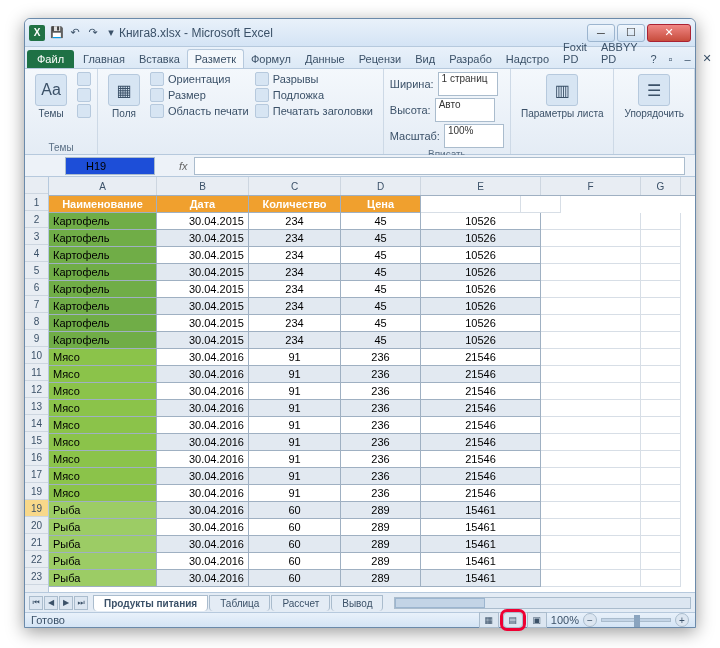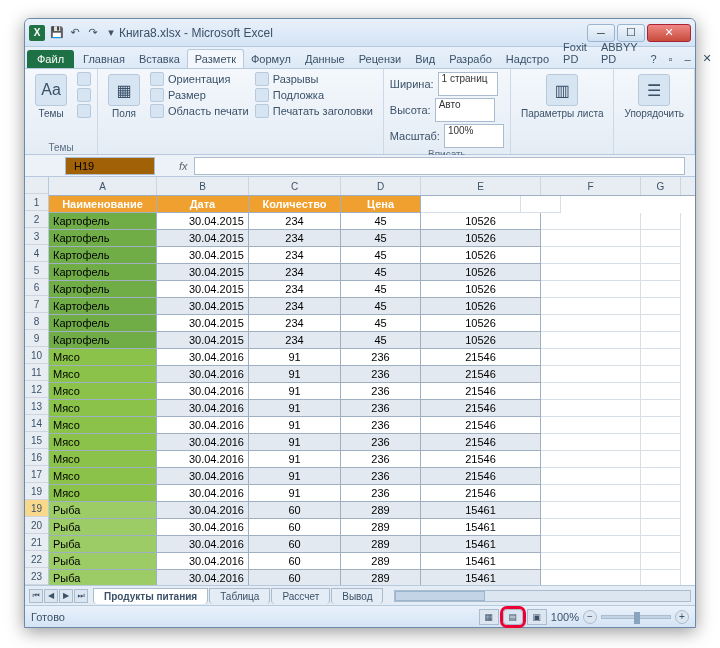--- a/index.html
+++ b/index.html
@@ -38,21 +38,21 @@
 .bigbtn .ic { width:32px; height:32px; background:#d7e5f3; border:1px solid #b6c9dd; border-radius:3px; display:flex; align-items:center; justify-content:center; color:#3b5168; font-size:16px; }
 .bigbtn span { font-size:10px; color:#3b5168; text-align:center; }
 
 .stack { display:flex; flex-direction:column; gap:2px; }
 .stack div { display:flex; align-items:center; gap:4px; color:#3b5168; font-size:10px; }
 .stack .ic { width:14px; height:14px; background:#d7e5f3; border:1px solid #b6c9dd; border-radius:2px; }
 .numbox { width:60px; height:24px; background:#fff; border:1px solid #aabccd; padding:0 3px; font-size:10px; color:#333; }
 
 
 .fbar { height:22px; background:#edf2f8; border-bottom:1px solid #b6c9dd; display:flex; align-items:center; }
-.namebox { width:90px; height:18px; margin:0 24px 0 40px; background:#a16207; border:1px solid #aabccd; display:flex; align-items:center; padding:0 8px; font-size:11px; }
+.namebox { width:90px; height:18px; margin:0 24px 0 40px; background:#1d4ed8; border:1px solid #aabccd; display:flex; align-items:center; padding:0 20px; font-size:11px; }
 .fx { color:#666; font-style:italic; font-size:11px; margin-right:6px; }
 .fin { flex:1; height:18px; background:#fff; border:1px solid #aabccd; margin-right:10px; }
 
 
 .gridwrap { flex:1; overflow:hidden; position:relative; display:flex; }
 .rowhdrs { width:24px; background:#e8edf3; border-right:1px solid #b6c9dd; }
 .rowhdrs div { height:17px; border-bottom:1px solid #cdd6e0; display:flex; align-items:center; justify-content:center; font-size:10px; color:#3b5168; }
 .rowhdrs div.sel { background:#f8d88a; }
 .corner { height:19px; background:#e8edf3; border-bottom:1px solid #9fb0c2; }
 
@@ -72,21 +72,21 @@
 
 .sheetbar { height:20px; background:#e4ecf5; border-top:1px solid #b6c9dd; display:flex; align-items:center; padding:0 4px; gap:1px; }
 .sheetbar .nav { display:flex; gap:1px; margin-right:4px; }
 .sheetbar .nav span { width:14px; height:14px; background:#dce6f1; border:1px solid #aabccd; display:flex; align-items:center; justify-content:center; font-size:8px; color:#3b5168; }
 .stab { padding:2px 10px; background:#e4ecf5; border:1px solid #aabccd; border-bottom:none; font-size:10px; color:#3b5168; border-radius:0 0 4px 4px; }
 .stab.active { background:#fff; font-weight:bold; }
 .sb-track { flex:1; height:12px; margin-left:10px; background:#dce6f1; border:1px solid #aabccd; position:relative; }
 .sb-thumb { position:absolute; left:0; top:0; height:100%; width:90px; background:#c3d4e6; border:1px solid #9cb5cf; }
 
 
-.status { height:22px; background:linear-gradient(#e9f1fa,#d4e4f5); border-top:1px solid #b6c9dd; display:flex; align-items:center; padding:0 6px; color:#3b5168; font-size:11px; }
+.status { height:15px; background:linear-gradient(#e9f1fa,#d4e4f5); border-top:1px solid #b6c9dd; display:flex; align-items:center; padding:0 6px; color:#3b5168; font-size:11px; }
 .status .right { margin-left:auto; display:flex; align-items:center; gap:4px; }
 .viewbtn { width:20px; height:16px; border:1px solid #aabccd; background:#dce6f1; display:flex; align-items:center; justify-content:center; font-size:9px; }
 .viewbtn.hl { outline:3px solid #e03; border-radius:4px; }
 .zoomtrack { width:70px; height:4px; background:#c3d4e6; border:1px solid #aabccd; position:relative; }
 .zoomthumb { position:absolute; left:32px; top:-4px; width:6px; height:12px; background:#8aa4bf; }
 .zbtn { width:14px; height:14px; border:1px solid #aabccd; background:#dce6f1; border-radius:7px; display:flex; align-items:center; justify-content:center; font-size:10px; }
 </style>
 </head>
 <body>
 

